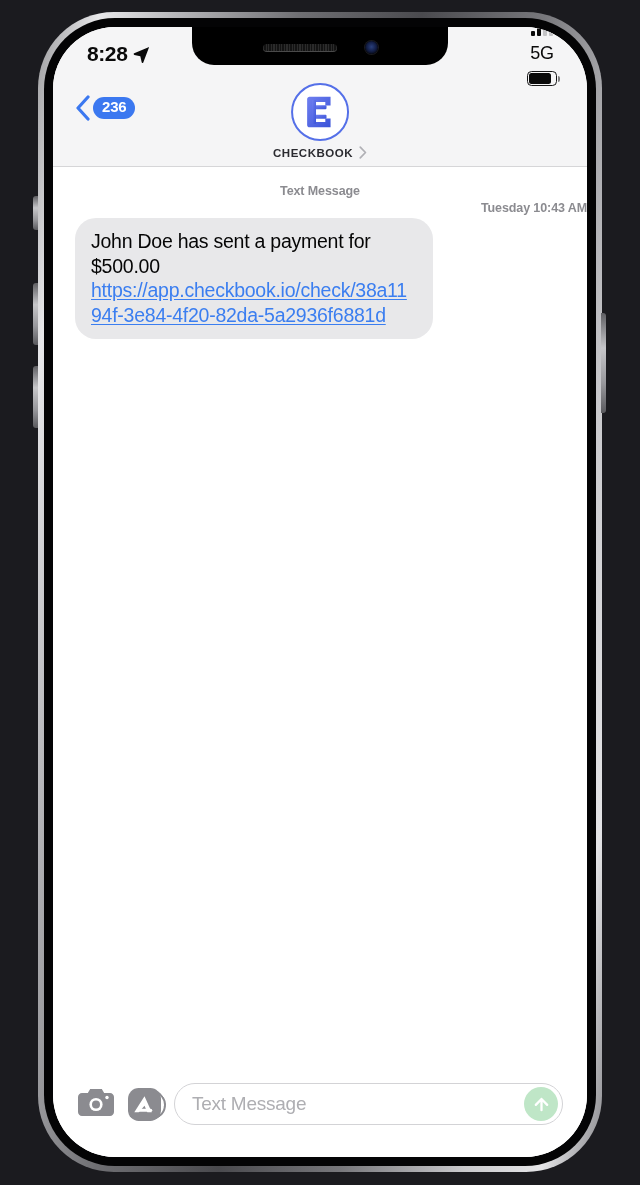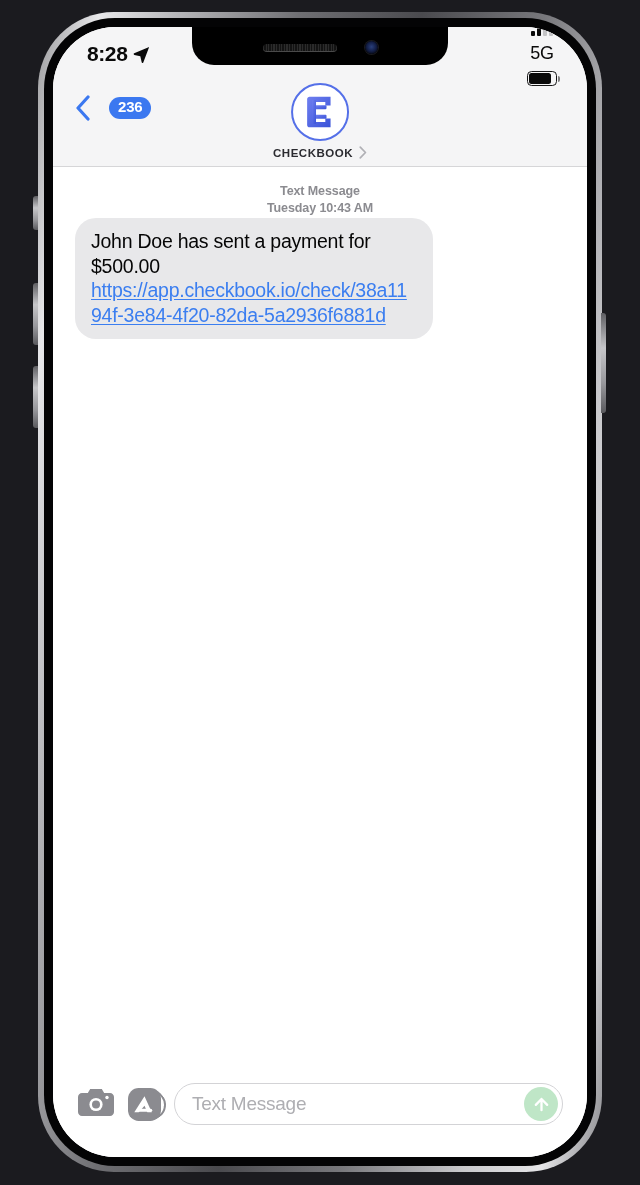--- a/index.html
+++ b/index.html
@@ -111,21 +111,21 @@
   #conversation-header {
     position: relative;
     background: #f5f5f6;
     height: 92px;
     border-bottom: 1px solid #d6d6d8;
     z-index: 3;
   }
   #back-button {
     position: absolute;
     left: 22px; top: 20px;
-    display: flex; align-items: center; gap: 19px;
+    display: flex; align-items: center; gap: 3px;
     cursor: pointer;
   }
   #unread-badge {
     background: #3b78f0;
     color: #fff;
     font-size: 15px;
     font-weight: 600;
     border-radius: 11px;
     padding: 2px 9px 3px;
     line-height: 1.12;
@@ -162,21 +162,21 @@
     overflow: hidden;
   }
   #message-timestamp {
     text-align: center;
     color: #8b8b90;
     font-size: 12.5px;
     font-weight: 700;
     line-height: 1.33;
     letter-spacing: -0.1px;
   }
-  #message-timestamp span.day { display: block; }
+  #message-timestamp span.day { display: block; text-align: right; }
 
   #message-row { margin-top: 2px; padding: 0 24px 0 22px; display: flex; }
   #message-bubble {
     position: relative;
     max-width: 358px;
     background: #e8e8ea;
     border-radius: 21px;
     padding: 11px 16px 12px 16px;
     font-size: 19.5px;
     line-height: 24.5px;

